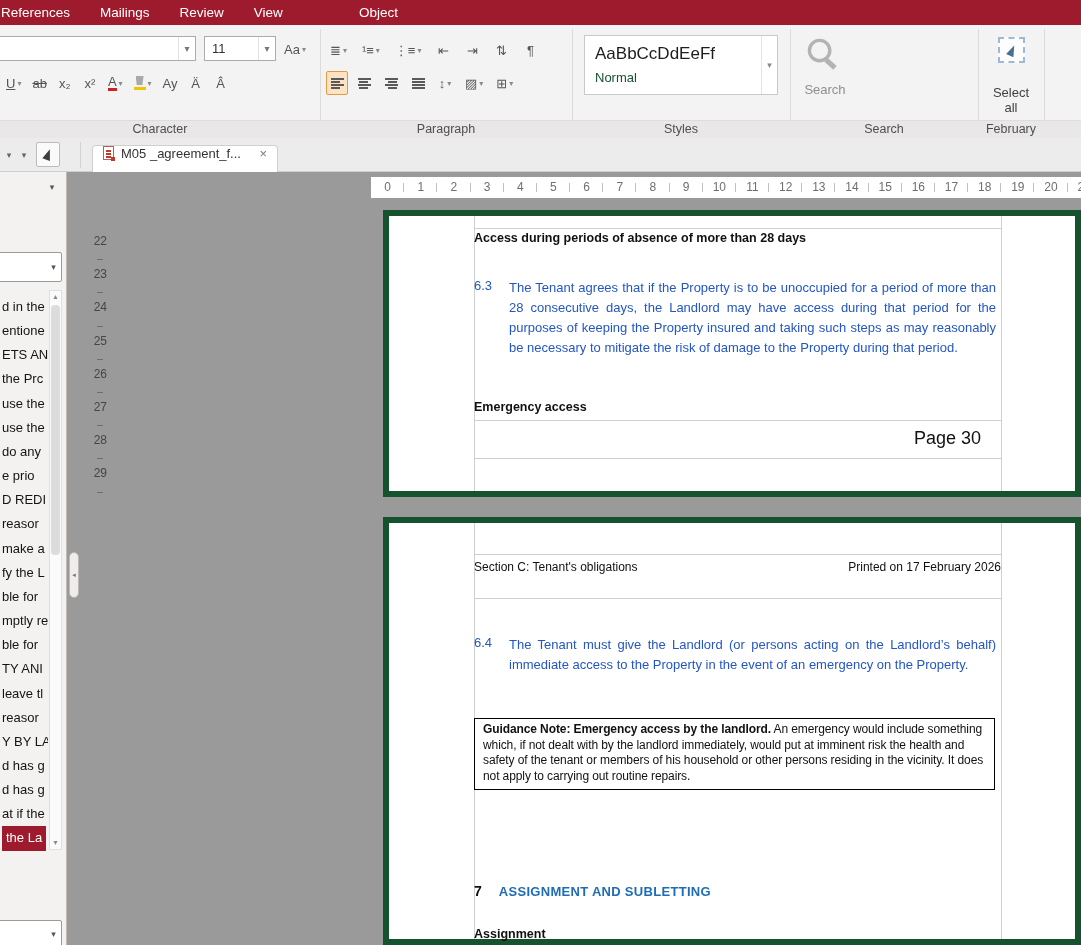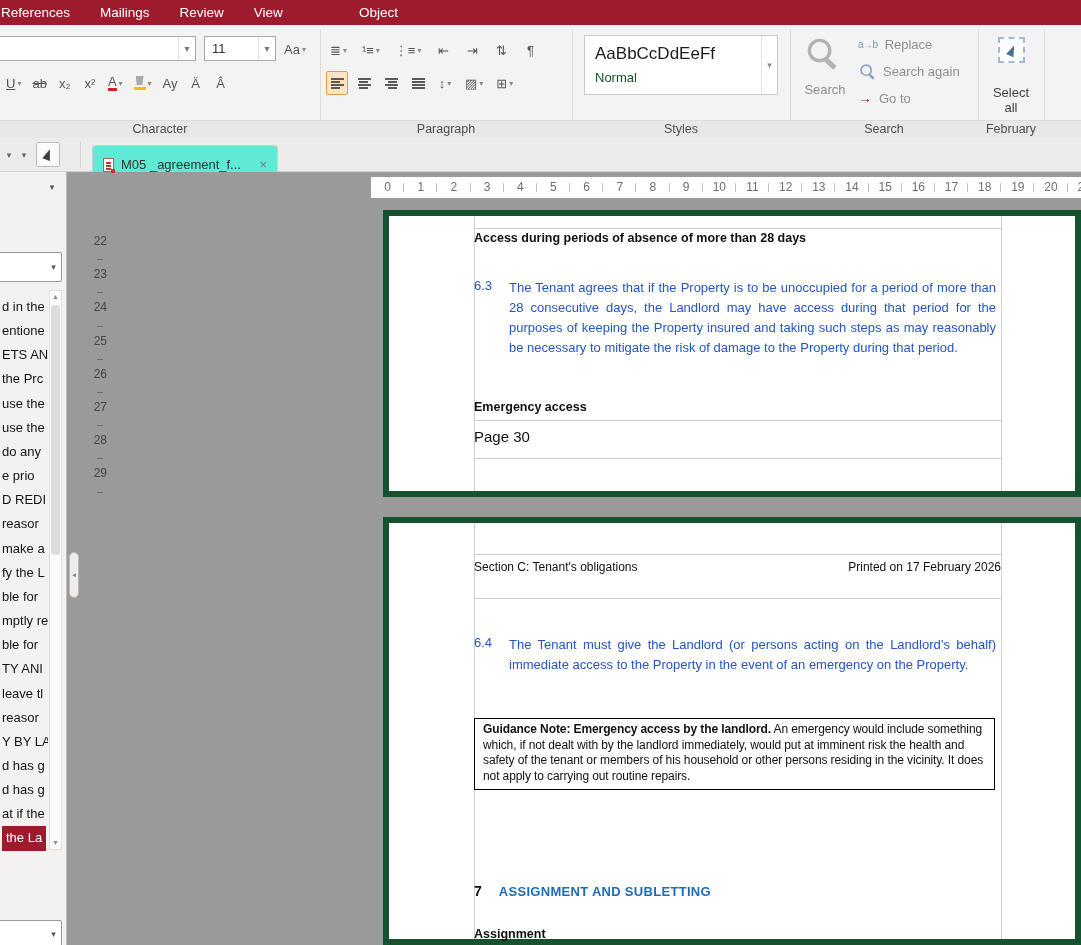--- a/index.html
+++ b/index.html
@@ -69,21 +69,21 @@
   
   .group-strip{position:absolute;left:0;top:120px;width:100%;height:18px;background:#e9e7e7;border-top:1px solid #dedcdc;font-size:12.5px;color:#4f4f4f}
   .group-label{position:absolute;top:0;height:18px;line-height:17px;text-align:center}
 
   
   .tabstrip{position:absolute;left:0;top:138px;width:100%;height:34px;background:#ececec;border-bottom:1px solid #cfcfcf}
   .mini-btn{position:absolute;width:14px;height:22px;top:6px;display:flex;align-items:center;justify-content:center;font-size:9px;color:#666}
   .ptr-btn{position:absolute;left:36px;top:4px;width:24px;height:25px;border:1px solid #bcbcbc;background:#fafafa;border-radius:2px;display:flex;align-items:center;justify-content:center}
   .ptr{width:0;height:0;border-left:4px solid transparent;border-right:4px solid transparent;border-bottom:11px solid #3c3c3c;transform:rotate(20deg)}
   .ts-sep{position:absolute;left:80px;top:4px;width:1px;height:26px;background:#d2d2d2}
-  .doc-tab{position:absolute;left:92px;top:7px;width:186px;height:27px;background:#5eead4;border:1px solid #cfcfcf;border-bottom:none;border-radius:4px 4px 0 0;display:flex;align-items:flex-end;gap:7px;padding:0 10px;font-size:13px;color:#333}
+  .doc-tab{position:absolute;left:92px;top:7px;width:186px;height:27px;background:#ffffff;border:1px solid #cfcfcf;border-bottom:none;border-radius:4px 4px 0 0;display:flex;align-items:flex-start;gap:7px;padding:0 10px;font-size:13px;color:#333}
   .doc-icon{width:11px;height:14px;border:1px solid #bf5b52;background:#fff;position:relative;flex:none}
   .doc-icon::before{content:"";position:absolute;left:2px;top:3px;right:2px;height:1.5px;background:#c0392b;box-shadow:0 3px 0 #c0392b,0 6px 0 #c0392b}
   .doc-icon::after{content:"";position:absolute;right:-2px;bottom:-2px;width:4px;height:4px;background:#c0392b}
   .tab-close{margin-left:auto;color:#777;font-size:13px}
 
   
   .hruler{position:absolute;left:371px;top:177px;width:710px;height:21px;background:#fff;display:flex;overflow:hidden;font-size:12px;color:#6f6f6f}
   .hnum{flex:none;width:33.18px;text-align:center;line-height:21px;position:relative}
   .hnum::after{content:"";position:absolute;right:0;top:6px;width:1px;height:9px;background:#c2c2c2}
   .vruler{position:absolute;left:88px;top:227px;width:22px}
@@ -108,21 +108,21 @@
 
   
   .page{position:absolute;left:383px;width:698px;background:#fff;border:6px solid #14532d}
   .page1{top:210px;height:287px}
   .page2{top:517px;height:428px}
   .gl-v{position:absolute;top:0;bottom:0;width:1px;background:#cfcfcf}
   .gl-h{position:absolute;left:85px;width:528px;height:1px;background:#cfcfcf}
   .doc-heading{position:absolute;left:85px;font-size:12.5px;font-weight:bold;color:#111}
   .clause-num{position:absolute;left:85px;font-size:13px;color:#2456C4}
   .clause-body{position:absolute;left:120px;width:487px;font-size:13px;line-height:20px;color:#2456C4;text-align:justify}
-  .p1-footer{position:absolute;left:85px;top:212px;width:521px;padding-right:14px;font-size:15px;color:#111}
+  .p1-footer{position:absolute;left:85px;top:212px;width:521px;text-align:right;padding-right:14px;font-size:18px;color:#111}
   .p2-header{position:absolute;left:85px;top:37px;width:527px;display:flex;justify-content:space-between;font-size:12px;color:#111}
   .guidance{position:absolute;left:85px;top:195px;width:521px;border:1.5px solid #000;padding:3px 8px 5px;font-size:12px;line-height:15.6px;color:#111;letter-spacing:-0.1px}
   .g-bold{font-weight:bold}
   .sec7{position:absolute;left:85px;top:360px;display:flex;gap:17px;align-items:baseline}
   .sec7-num{font-size:14px;font-weight:bold;color:#111}
   .sec7-title{font-size:13px;font-weight:bold;color:#1E6CB5;letter-spacing:0.3px}
 </style>
 </head>
 <body>
 
@@ -240,34 +240,20 @@
     </div>
 
     <div class="styles-box">
       <div class="styles-preview">AaBbCcDdEeFf</div>
       <div class="styles-name">Normal</div>
       <div class="styles-arrow">▾</div>
     </div>
 
     <div class="mag-wrap"><span class="magc"></span></div>
     <div class="search-label">Search</div>
-    <div class="search-cmds">
-      <div class="cmd-row">
-        <span class="repl-ic">a→b</span>
-        <span>Replace</span>
-      </div>
-      <div class="cmd-row">
-        <span class="magc blue sm"></span>
-        <span>Search again</span>
-      </div>
-      <div class="cmd-row">
-        <span class="goto-ic">→</span>
-        <span>Go to</span>
-      </div>
-    </div>
 
     <div class="sel-box">
         <span class="cursor-tri"></span>
       </div>
     <div class="sel-label">
       <span>Select</span>
       <span>all</span>
     </div>
   </div>
 

